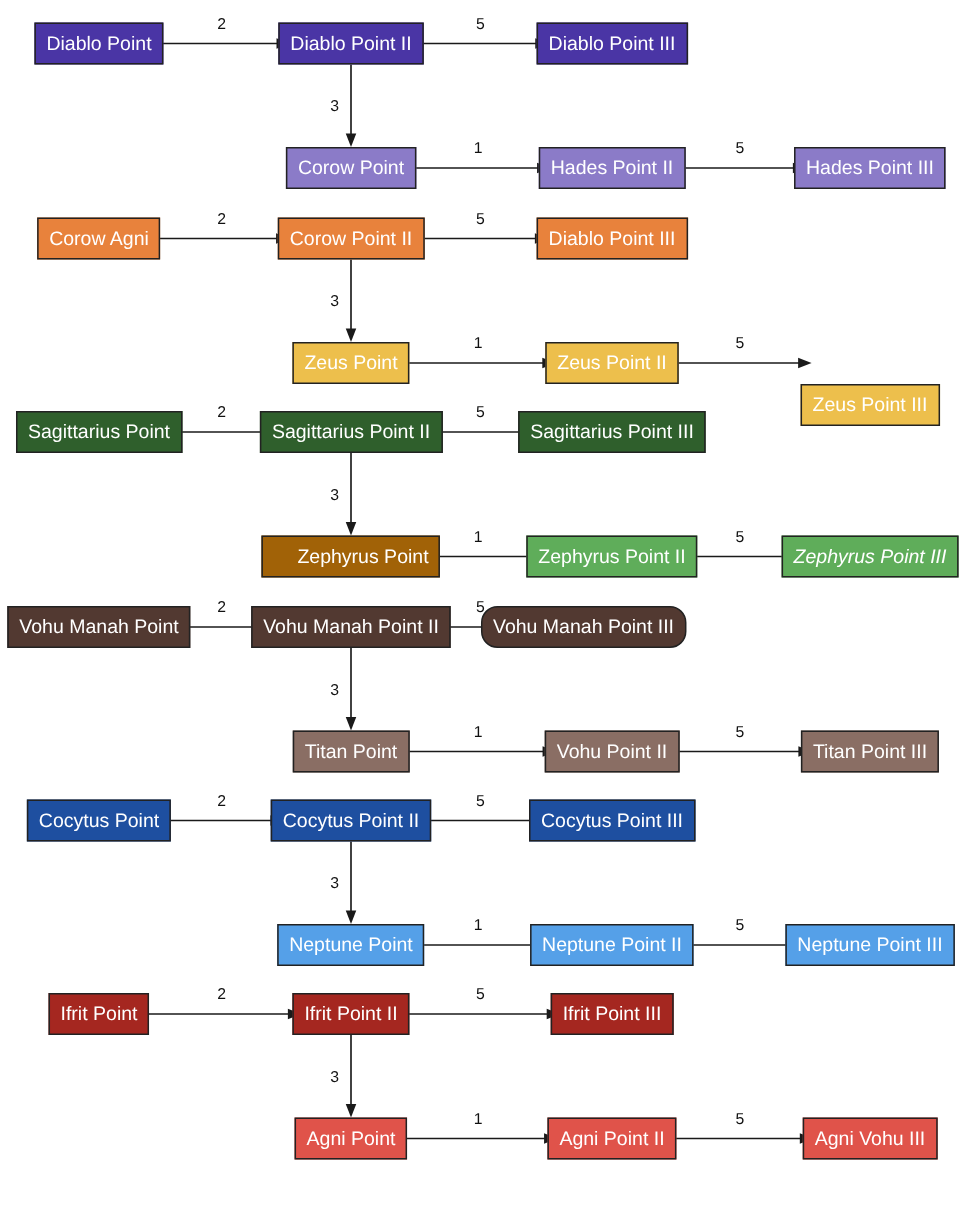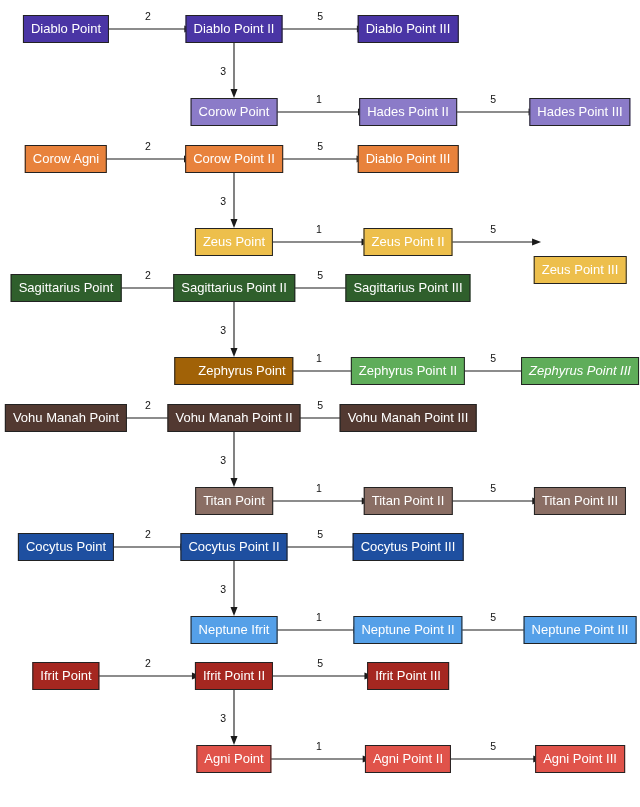--- a/index.html
+++ b/index.html
@@ -103,36 +103,36 @@
       <div class="node" style="left: 408px; top: 228px; background: rgb(237, 191, 76); border-color: rgb(34, 34, 34); color: rgb(255, 255, 255);">Zeus Point II</div>
       <div class="node" style="left: 580px; top: 228px; background: rgb(237, 191, 76); border-color: rgb(34, 34, 34); color: rgb(255, 255, 255); margin-top: 28px;">Zeus Point III</div>
       <div class="node" style="left: 66px; top: 274px; background: rgb(47, 95, 44); border-color: rgb(34, 34, 34); color: rgb(255, 255, 255); text-align: right;">Sagittarius Point</div>
       <div class="node" style="left: 234px; top: 274px; background: rgb(47, 95, 44); border-color: rgb(34, 34, 34); color: rgb(255, 255, 255);">Sagittarius Point II</div>
       <div class="node" style="left: 408px; top: 274px; background: rgb(47, 95, 44); border-color: rgb(34, 34, 34); color: rgb(255, 255, 255);">Sagittarius Point III</div>
       <div class="node" style="left: 234px; top: 357px; background: #a16207; border-color: rgb(34, 34, 34); color: rgb(255, 255, 255); padding-left: 23px;">Zephyrus Point</div>
       <div class="node" style="left: 408px; top: 357px; background: rgb(95, 173, 90); border-color: rgb(34, 34, 34); color: rgb(255, 255, 255);">Zephyrus Point II</div>
       <div class="node" style="left: 580px; top: 357px; background: rgb(95, 173, 90); border-color: rgb(34, 34, 34); color: rgb(255, 255, 255); font-style: italic;">Zephyrus Point III</div>
       <div class="node" style="left: 66px; top: 404px; background: rgb(82, 57, 49); border-color: rgb(34, 34, 34); color: rgb(255, 255, 255);">Vohu Manah Point</div>
       <div class="node" style="left: 234px; top: 404px; background: rgb(82, 57, 49); border-color: rgb(34, 34, 34); color: rgb(255, 255, 255);">Vohu Manah Point II</div>
-      <div class="node" style="left: 408px; top: 404px; background: rgb(82, 57, 49); border-color: rgb(34, 34, 34); color: rgb(255, 255, 255);">Vohu Manah Point III</div>
+      <div class="node" style="left: 389px; top: 404px; background: rgb(82, 57, 49); border-color: rgb(34, 34, 34); color: rgb(255, 255, 255); border-radius: 11px;">Vohu Manah Point III</div>
       <div class="node" style="left: 234px; top: 487px; background: rgb(138, 110, 100); border-color: rgb(34, 34, 34); color: rgb(255, 255, 255);">Titan Point</div>
-      <div class="node" style="left: 408px; top: 487px; background: rgb(138, 110, 100); border-color: rgb(34, 34, 34); color: rgb(255, 255, 255);">Titan Point II</div>
+      <div class="node" style="left: 408px; top: 487px; background: rgb(138, 110, 100); border-color: rgb(34, 34, 34); color: rgb(255, 255, 255);">Vohu Point II</div>
       <div class="node" style="left: 580px; top: 487px; background: rgb(138, 110, 100); border-color: rgb(34, 34, 34); color: rgb(255, 255, 255);">Titan Point III</div>
       <div class="node" style="left: 66px; top: 533px; background: rgb(30, 79, 160); border-color: rgb(34, 34, 34); color: rgb(255, 255, 255);">Cocytus Point</div>
       <div class="node" style="left: 234px; top: 533px; background: rgb(30, 79, 160); border-color: rgb(34, 34, 34); color: rgb(255, 255, 255);">Cocytus Point II</div>
       <div class="node" style="left: 408px; top: 533px; background: rgb(30, 79, 160); border-color: rgb(34, 34, 34); color: rgb(255, 255, 255);">Cocytus Point III</div>
-      <div class="node" style="left: 234px; top: 616px; background: rgb(85, 160, 232); border-color: rgb(34, 34, 34); color: rgb(255, 255, 255);">Neptune Ifrit</div>
+      <div class="node" style="left: 234px; top: 616px; background: rgb(85, 160, 232); border-color: rgb(34, 34, 34); color: rgb(255, 255, 255);">Neptune Point</div>
       <div class="node" style="left: 408px; top: 616px; background: rgb(85, 160, 232); border-color: rgb(34, 34, 34); color: rgb(255, 255, 255);">Neptune Point II</div>
       <div class="node" style="left: 580px; top: 616px; background: rgb(85, 160, 232); border-color: rgb(34, 34, 34); color: rgb(255, 255, 255);">Neptune Point III</div>
       <div class="node" style="left: 66px; top: 662px; background: rgb(165, 39, 32); border-color: rgb(34, 34, 34); color: rgb(255, 255, 255);">Ifrit Point</div>
       <div class="node" style="left: 234px; top: 662px; background: rgb(165, 39, 32); border-color: rgb(34, 34, 34); color: rgb(255, 255, 255);">Ifrit Point II</div>
       <div class="node" style="left: 408px; top: 662px; background: rgb(165, 39, 32); border-color: rgb(34, 34, 34); color: rgb(255, 255, 255);">Ifrit Point III</div>
       <div class="node" style="left: 234px; top: 745px; background: rgb(224, 83, 74); border-color: rgb(34, 34, 34); color: rgb(255, 255, 255);">Agni Point</div>
       <div class="node" style="left: 408px; top: 745px; background: rgb(224, 83, 74); border-color: rgb(34, 34, 34); color: rgb(255, 255, 255);">Agni Point II</div>
-      <div class="node" style="left: 580px; top: 745px; background: rgb(224, 83, 74); border-color: rgb(34, 34, 34); color: rgb(255, 255, 255);">Agni Point III</div>
+      <div class="node" style="left: 580px; top: 745px; background: rgb(224, 83, 74); border-color: rgb(34, 34, 34); color: rgb(255, 255, 255);">Agni Vohu III</div>
     </div>
 <div class="edge-label h" style="left: 147.812px; top: 15.5px;">2</div>
     <div class="edge-label h" style="left: 320.27px; top: 15.5px;">5</div>
     <div class="edge-label v" style="left: 226px; top: 70.5px;">3</div>
     <div class="edge-label h" style="left: 318.812px; top: 98.5px;">1</div>
     <div class="edge-label h" style="left: 493.27px; top: 98.5px;">5</div>
     <div class="edge-label h" style="left: 147.812px; top: 145.5px;">2</div>
     <div class="edge-label h" style="left: 320.27px; top: 145.5px;">5</div>
     <div class="edge-label v" style="left: 226px; top: 200.5px;">3</div>
     <div class="edge-label h" style="left: 318.812px; top: 228.5px;">1</div>

